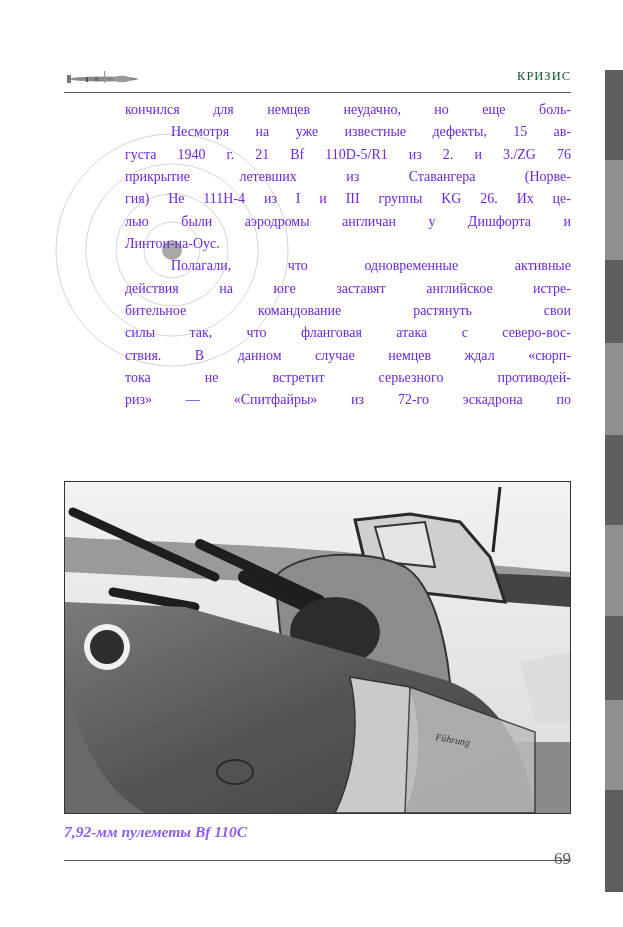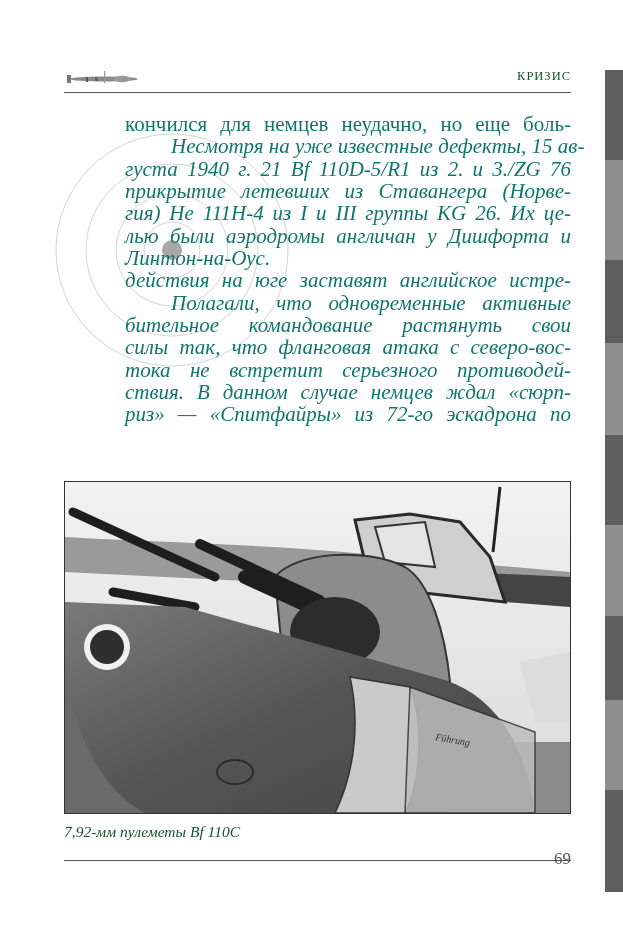--- a/index.html
+++ b/index.html
@@ -6,33 +6,33 @@
   body { width: 623px; height: 927px; position: relative; overflow: hidden;
          font-family: "Liberation Serif", "DejaVu Serif", serif; color: #1a1a1a; }
 
   .header-plane { position: absolute; left: 64px; top: 70px; width: 76px; height: 16px; }
   .running-head { position: absolute; right: 52px; top: 69px; font-size: 12.5px;
                   letter-spacing: 1px; color: #14532d; }
   .rule-top { position: absolute; left: 64px; top: 92px; width: 507px; height: 1px; background: #555; }
 
   .watermark { position: absolute; left: 52px; top: 130px; width: 240px; height: 240px; pointer-events: none; }
 
-  .body-text { position: absolute; left: 125px; top: 113px; width: 446px;
-               font-size: 21px; line-height: 22.35px; color: #0f766e; text-align: justify; }
+  .body-text { position: absolute; left: 125px; top: 99px; width: 446px;
+               font-size: 14px; line-height: 22.35px; color: #6d28d9; text-align: justify; }
   .body-text p { margin: 0; }
-  .body-text p.indent { text-indent: 46px; font-style: italic; }
+  .body-text p.indent { text-indent: 46px; }
   .body-text p .ln { display: block; text-align-last: justify; white-space: nowrap; }
   .body-text p .ln.last { text-align-last: left; }
 
   .photo { position: absolute; left: 64px; top: 481px; width: 505px; height: 331px;
            border: 1.5px solid #333; overflow: hidden; background: #e8e8e8; }
   .photo svg { display: block; width: 100%; height: 100%; }
 
   .caption { position: absolute; left: 64px; top: 823px; font-size: 15.5px;
-             font-style: italic; font-weight: normal; color: #14532d; }
+             font-style: italic; font-weight: bold; color: #8b5cf6; }
   .rule-bottom { position: absolute; left: 64px; top: 860px; width: 507px; height: 1px; background: #555; }
   .page-number { position: absolute; right: 52px; top: 849px; font-size: 17px; color: #555; }
 
   .thumb-tabs { position: absolute; left: 605px; top: 70px; width: 18px; height: 822px; }
   .thumb-tabs div { width: 18px; }
 </style>
 </head>
 <body>
 
 <svg class="header-plane" viewBox="0 0 76 16">
@@ -62,26 +62,26 @@
   </p>
   <p class="indent">
     <span class="ln" style="text-indent:46px">Несмотря на уже известные дефекты, 15 ав-</span>
     <span class="ln" style="text-indent:0">густа 1940 г. 21 Bf 110D-5/R1 из 2. и 3./ZG 76</span>
     <span class="ln" style="text-indent:0">прикрытие летевших из Ставангера (Норве-</span>
     <span class="ln" style="text-indent:0">гия) He 111H-4 из I и III группы KG 26. Их це-</span>
     <span class="ln" style="text-indent:0">лью были аэродромы англичан у Дишфорта и</span>
     <span class="ln last" style="text-indent:0">Линтон-на-Оус.</span>
   </p>
   <p class="indent">
+    <span class="ln" style="text-indent:46px">Полагали, что одновременные активные</span>
     <span class="ln" style="text-indent:0">действия на юге заставят английское истре-</span>
-    <span class="ln" style="text-indent:46px">Полагали, что одновременные активные</span>
     <span class="ln" style="text-indent:0">бительное командование растянуть свои</span>
     <span class="ln" style="text-indent:0">силы так, что фланговая атака с северо-вос-</span>
+    <span class="ln" style="text-indent:0">ствия. В данном случае немцев ждал «сюрп-</span>
     <span class="ln" style="text-indent:0">тока не встретит серьезного противодей-</span>
-    <span class="ln" style="text-indent:0">ствия. В данном случае немцев ждал «сюрп-</span>
     <span class="ln" style="text-indent:0">риз» — «Спитфайры» из 72-го эскадрона по</span>
   </p>
 </div>
 
 <div class="photo">
   <svg viewBox="0 0 505 331" preserveAspectRatio="none">
     <defs>
       <linearGradient id="sky" x1="0" y1="0" x2="0" y2="1">
         <stop offset="0" stop-color="#f2f2f2"></stop>
         <stop offset="1" stop-color="#dadada"></stop>

